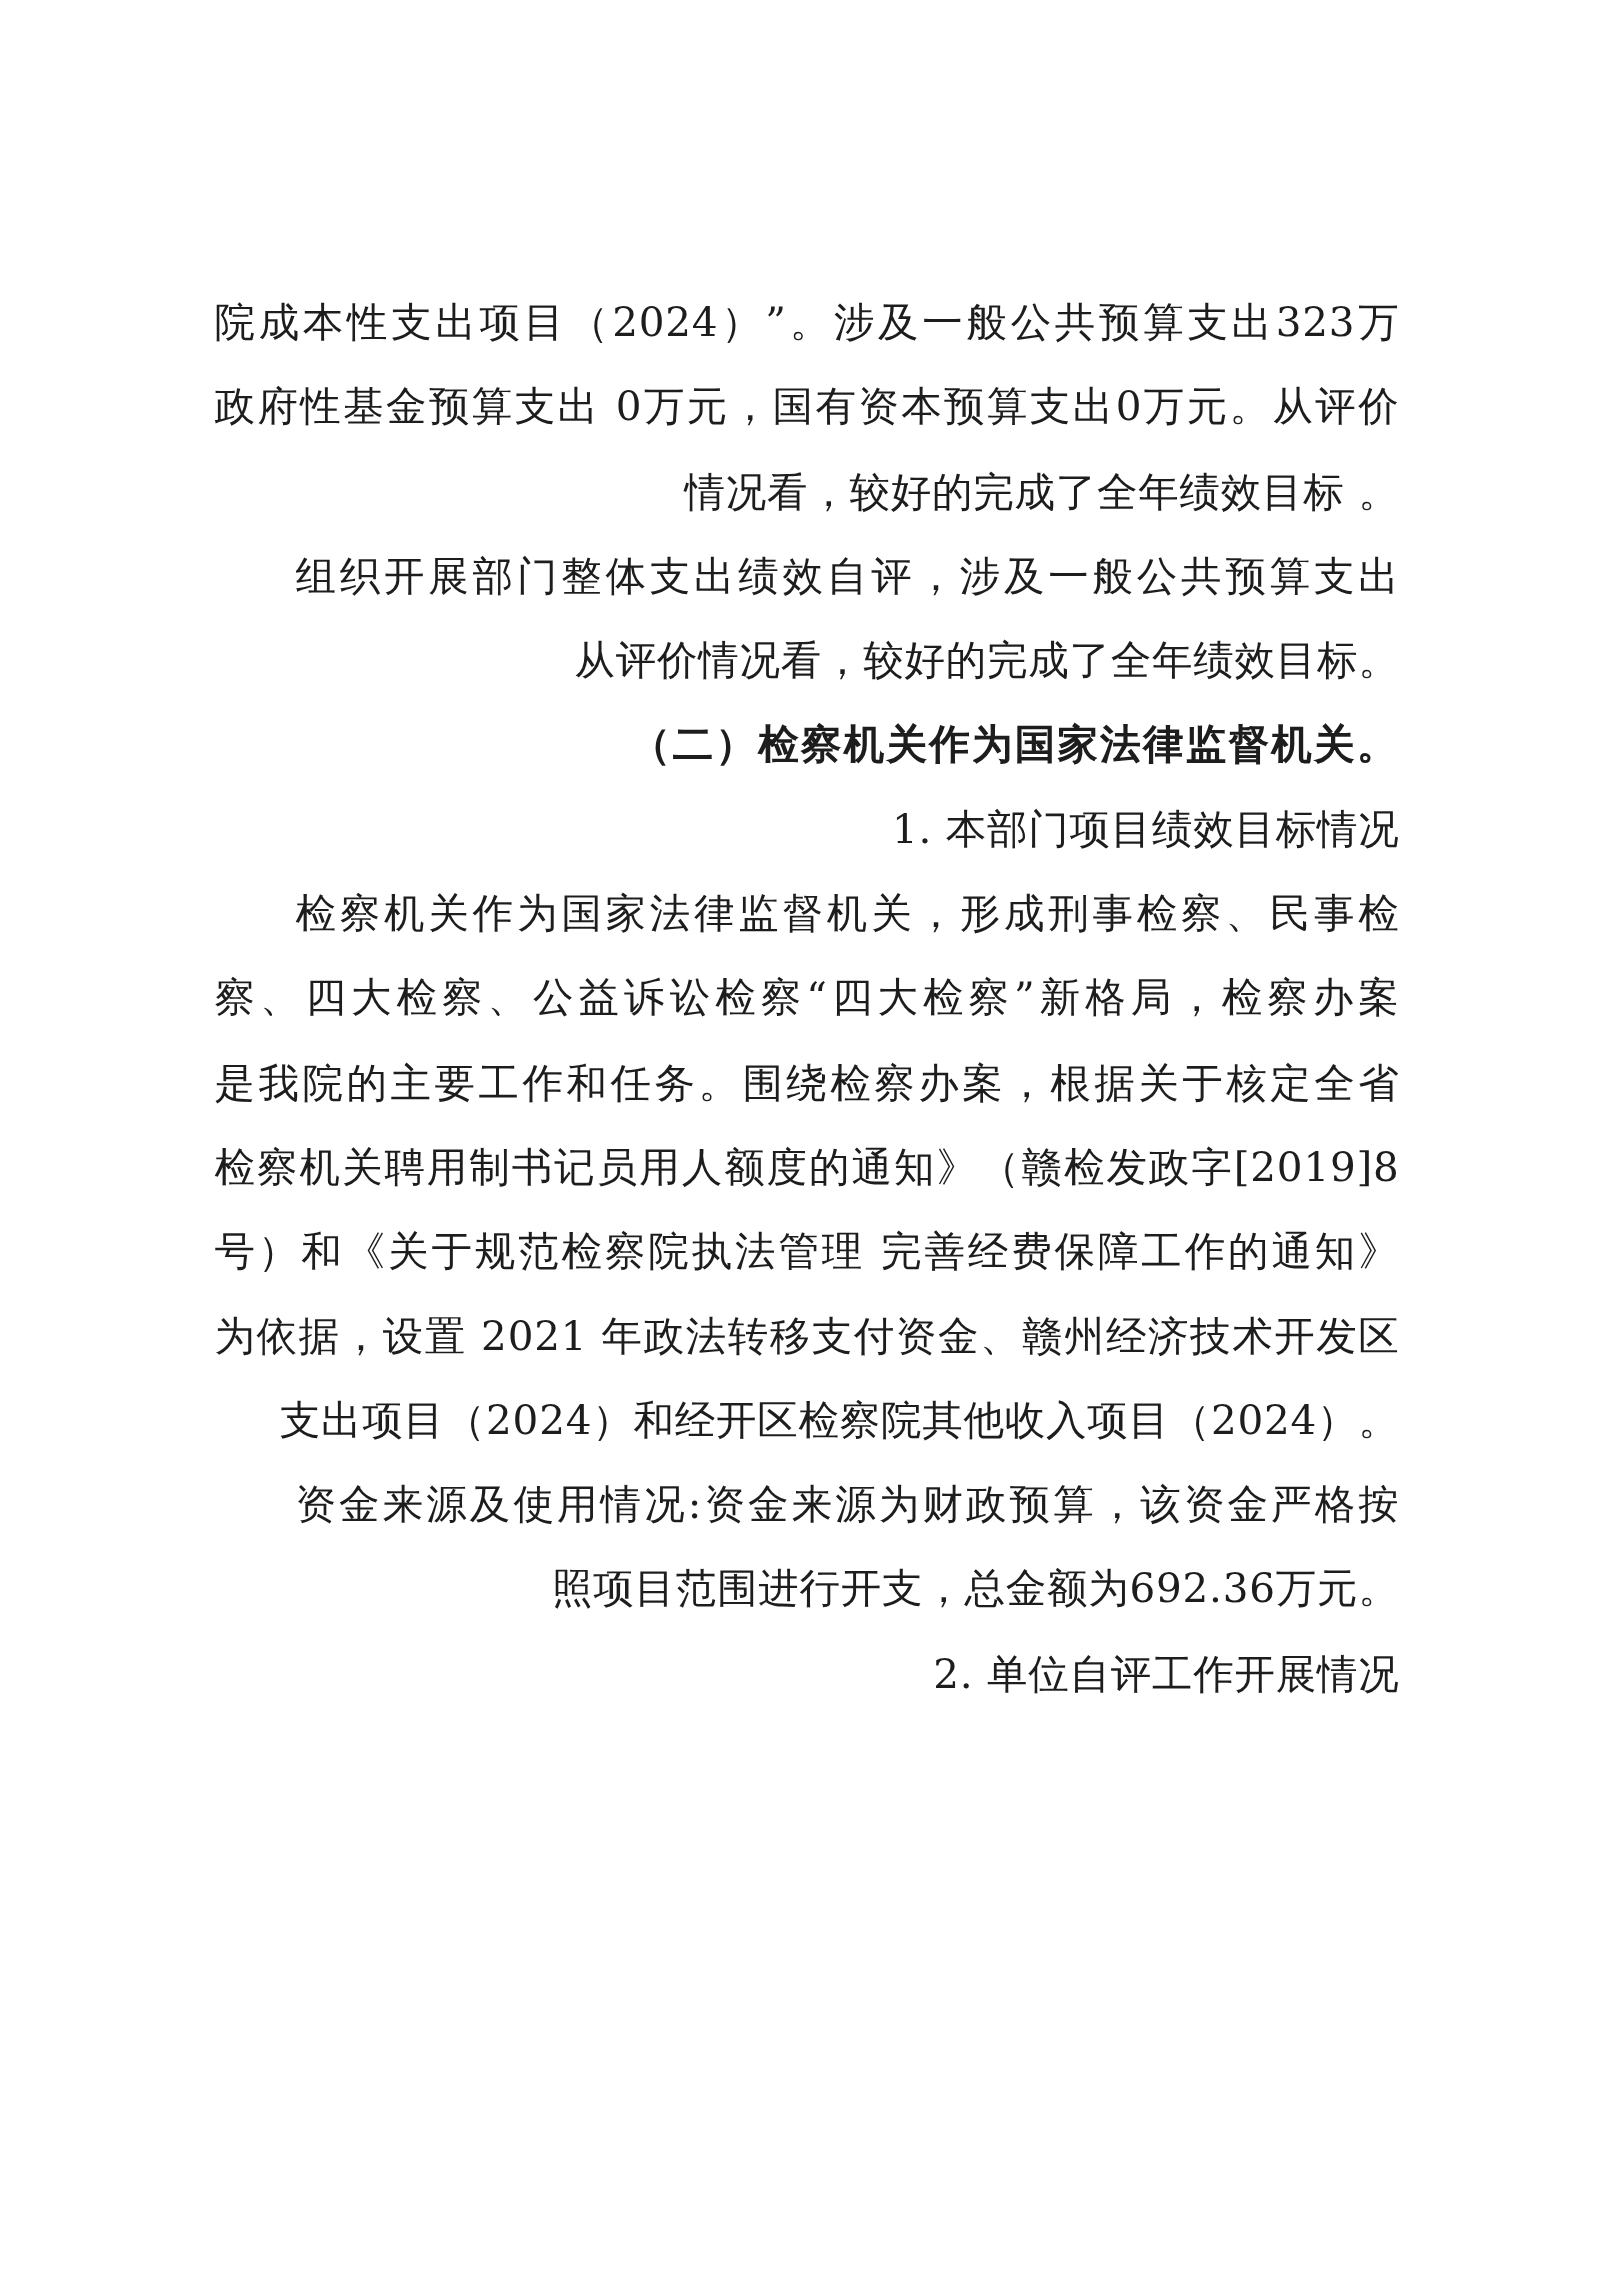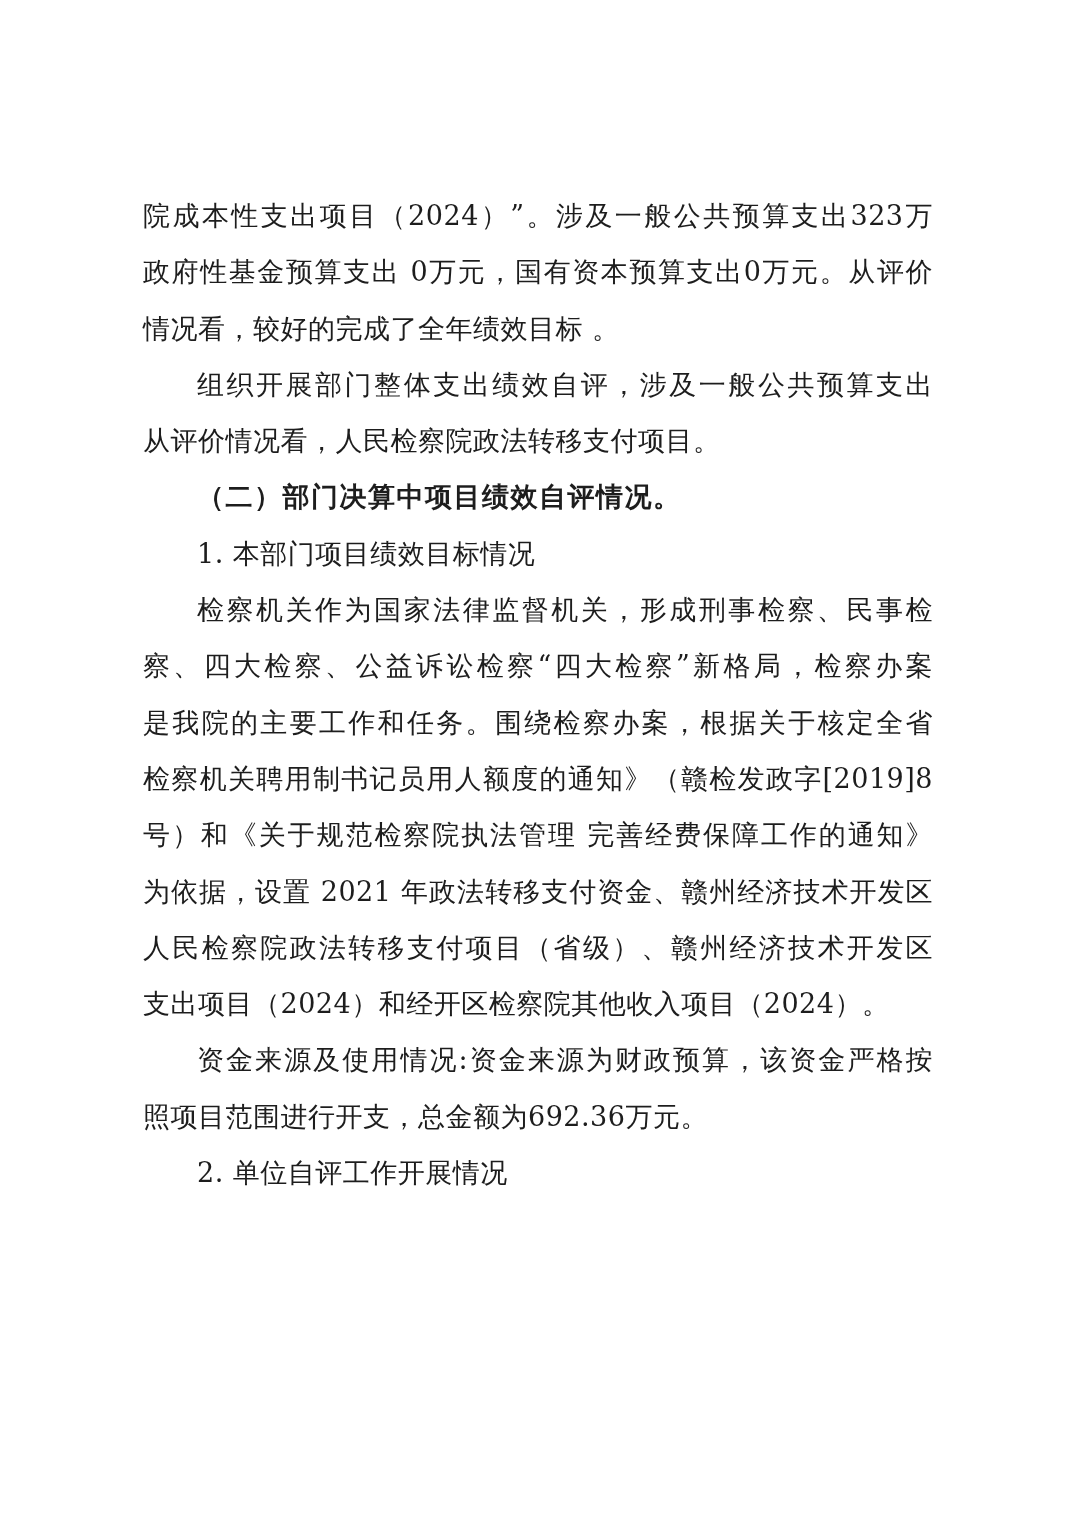--- a/index.html
+++ b/index.html
@@ -23,48 +23,47 @@
     width: 790px;
     font-family: "DejaVu Serif", "Liberation Serif", serif;
     font-size: 27px;
     color: var(--ink);
     letter-spacing: 0.5px;
   }
   .line {
     height: 56.3px;
     line-height: 56.3px;
     white-space: nowrap;
-    text-align: left;
+    text-align: right;
   }
   .line.j {
     white-space: normal;
     text-align: justify;
     text-align-last: justify;
     overflow: hidden;
   }
   .line.indent { text-indent: 2em; }
   .line.bold { font-weight: bold; letter-spacing: 1.5px; }
 </style>
 </head>
 <body>
 
 <div class="page">
   <div class="text-block">
     <div class="line j">院成本性支出项目（2024）”。涉及一般公共预算支出323万元，</div>
     <div class="line j">政府性基金预算支出 0万元，国有资本预算支出0万元。从评价</div>
     <div class="line">情况看，较好的完成了全年绩效目标 。</div>
     <div class="line j indent">组织开展部门整体支出绩效自评，涉及一般公共预算支出</div>
-    <div class="line">从评价情况看，人民检察院政法转移支付项目。</div>
-    <div class="line indent bold">（二）部门决算中项目绩效自评情况。</div>
+    <div class="line">从评价情况看，较好的完成了全年绩效目标。</div>
+    <div class="line indent bold">（二）检察机关作为国家法律监督机关。</div>
     <div class="line indent">1. 本部门项目绩效目标情况</div>
     <div class="line j indent">检察机关作为国家法律监督机关，形成刑事检察、民事检</div>
     <div class="line j">察、四大检察、公益诉讼检察“四大检察”新格局，检察办案</div>
     <div class="line j">是我院的主要工作和任务。围绕检察办案，根据关于核定全省</div>
     <div class="line j">检察机关聘用制书记员用人额度的通知》（赣检发政字[2019]8</div>
     <div class="line j">号）和《关于规范检察院执法管理 完善经费保障工作的通知》</div>
     <div class="line j">为依据，设置 2021 年政法转移支付资金、赣州经济技术开发区</div>
-    <div class="line j">人民检察院政法转移支付项目（省级）、赣州经济技术开发区</div>
     <div class="line">支出项目（2024）和经开区检察院其他收入项目（2024）。</div>
     <div class="line j indent">资金来源及使用情况:资金来源为财政预算，该资金严格按</div>
     <div class="line">照项目范围进行开支，总金额为692.36万元。</div>
     <div class="line indent">2. 单位自评工作开展情况</div>
   </div>
 </div>
 
 </body></html>

